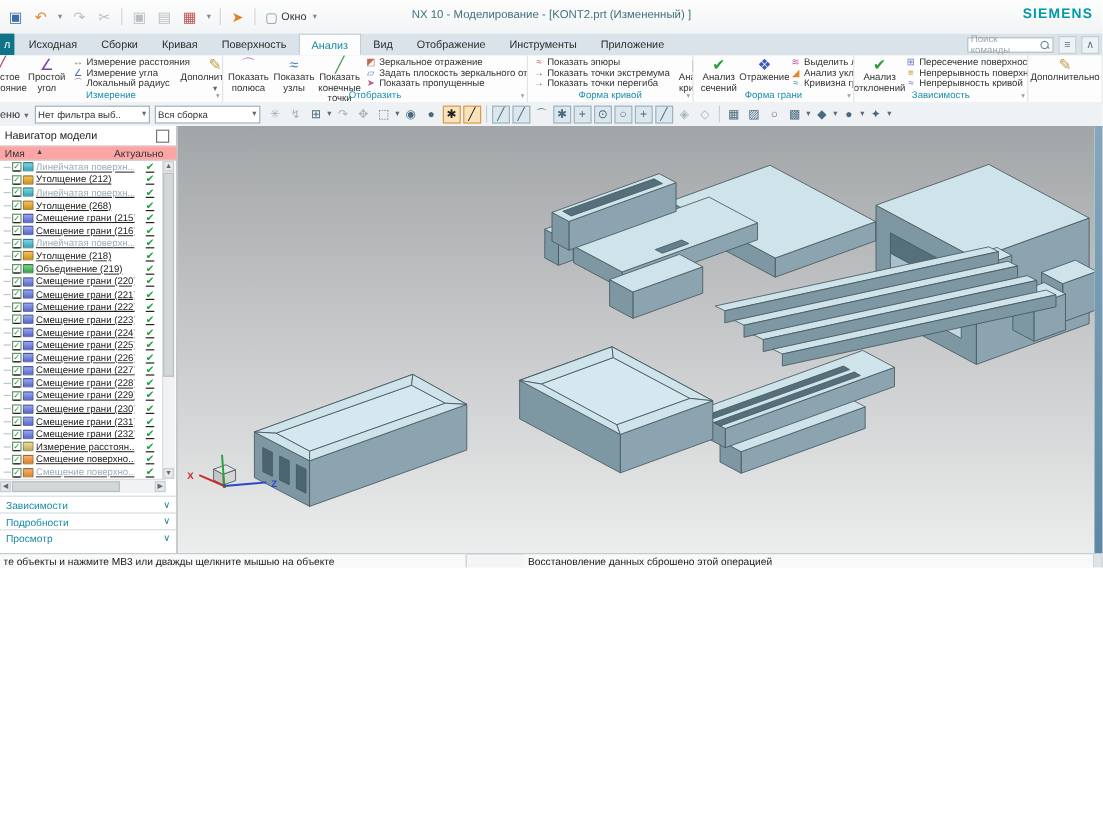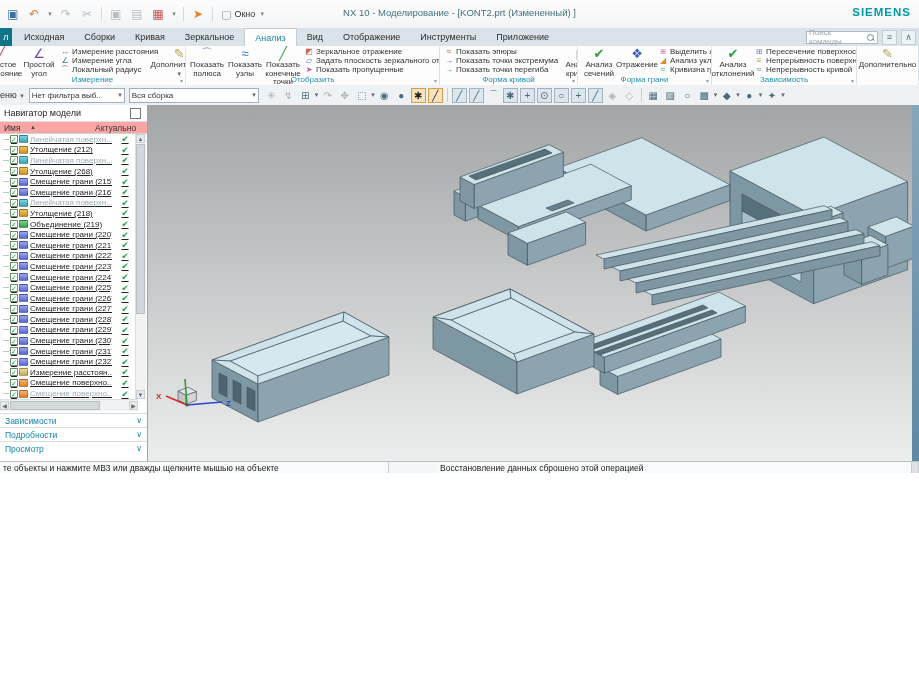--- a/index.html
+++ b/index.html
@@ -117,21 +117,21 @@
     <div class="apptitle">NX 10 - Моделирование - [KONT2.prt (Измененный) ]</div>
     <div class="brand">SIEMENS</div>
   </div>
 
   <div class="tabrow">
     <div class="filetab">л</div>
     <div class="tabs">
         <span class="tab">Исходная</span>
         <span class="tab">Сборки</span>
         <span class="tab">Кривая</span>
-        <span class="tab">Зеркальное</span>
+        <span class="tab">Поверхность</span>
         <span class="tab active">Анализ</span>
         <span class="tab">Вид</span>
         <span class="tab">Отображение</span>
         <span class="tab">Инструменты</span>
         <span class="tab">Приложение</span>
       </div>
     <div class="tabrt">
       <div class="cmdsearch">
         <span>Поиск команды</span>
         <span class="mag">
@@ -284,21 +284,21 @@
         <div class="rlabel"></div>
       </div>
     </div>
 
   <div class="toolbar">
     <span class="tmenu"><span>еню</span> <span class="tdda">▾</span></span>
     <div class="tdd" style="width:96px;">
       <span>Нет фильтра выб..</span>
         <span class="da">▾</span>
     </div>
-    <div class="tdd" style="width:130px;">
+    <div class="tdd" style="width:88px;">
       <span>Вся сборка</span>
         <span class="da">▾</span>
     </div>
     <div id="tb1" style="display:flex;align-items:center;">
         <span class="tico gray">✳</span>
         <span class="tico gray">↯</span>
         <span class="tico" style="color: rgb(74, 107, 125);">⊞</span>
         <span class="tdda">▾</span>
         <span class="tico gray">↷</span>
         <span class="tico gray">✥</span>

